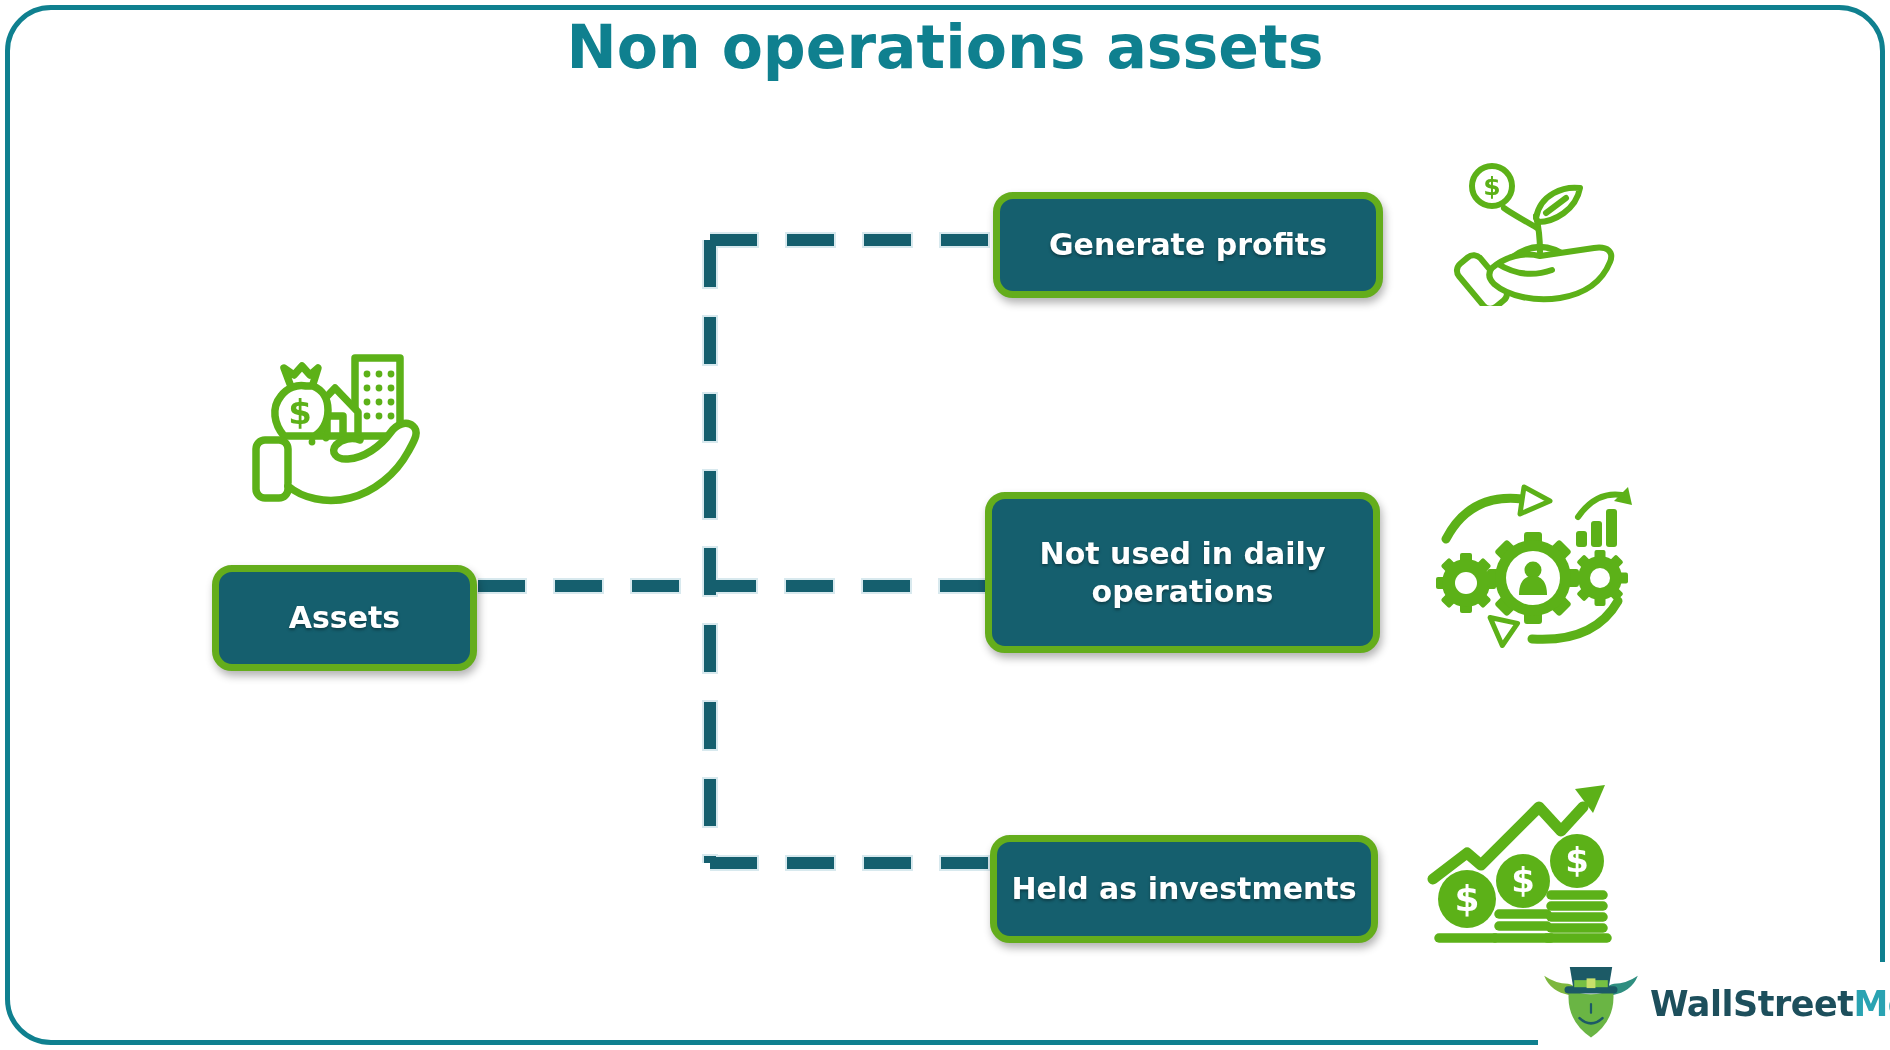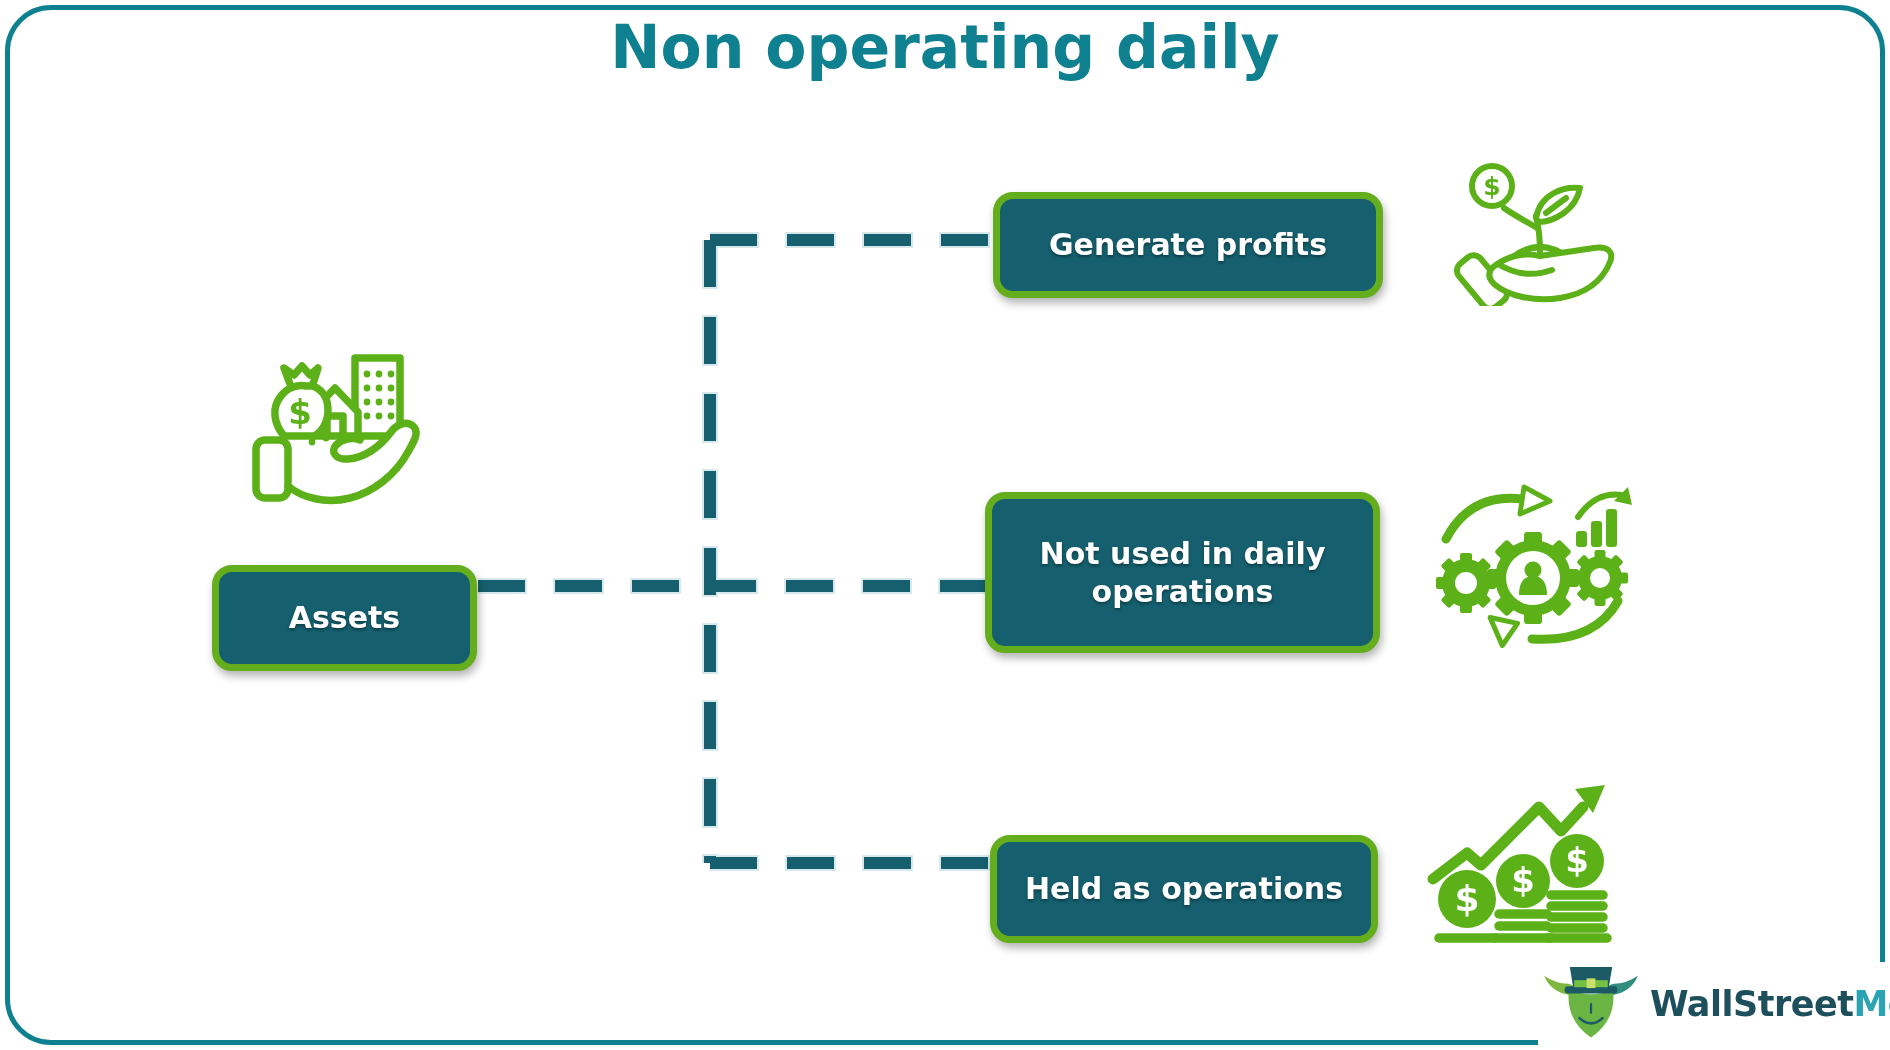--- a/index.html
+++ b/index.html
@@ -65,21 +65,21 @@
   .logo-text .primary{color:var(--logo-dark);}
   .logo-text .accent{color:var(--logo-accent);}
 </style>
 </head>
 <body>
 
 <div class="canvas">
 
   <div class="frame"></div>
 
-  <h1 class="title">Non operating daily</h1>
+  <h1 class="title">Non operations assets</h1>
 
   <svg class="connectors" width="1890" height="1050" viewBox="0 0 1890 1050">
     <g class="dash-halo">
       <path d="M478 586 H985"></path>
       <path d="M710 240 V863"></path>
       <path d="M710 240 H993"></path>
       <path d="M710 863 H990"></path>
     </g>
     <g class="dash-main">
       <path d="M478 586 H985"></path>
@@ -126,21 +126,21 @@
     <span class="lbl">Assets</span>
   </div>
 
   <div class="node box-1">
     <span class="lbl">Generate profits</span>
   </div>
   <div class="node box-2">
     <span class="lbl">Not used in daily operations</span>
   </div>
   <div class="node box-3">
-    <span class="lbl">Held as operations</span>
+    <span class="lbl">Held as investments</span>
   </div>
 
   <svg class="icon icon-sprout" width="170" height="158" viewBox="0 0 170 158">
     <g class="stroke-green" stroke-width="6">
       <path d="M56 116 Q92 82 128 116"></path>
       <path d="M92 104 C92 88 90 76 88 68"></path>
       <path d="M88 70 C92 46 116 38 132 40 C128 62 106 74 90 74 Z" fill="#ffffff"></path>
       <path d="M98 65 L118 50"></path>
       <path d="M89 80 C76 72 64 66 56 60"></path>
       <circle cx="44" cy="38" r="20" fill="#ffffff"></circle>

